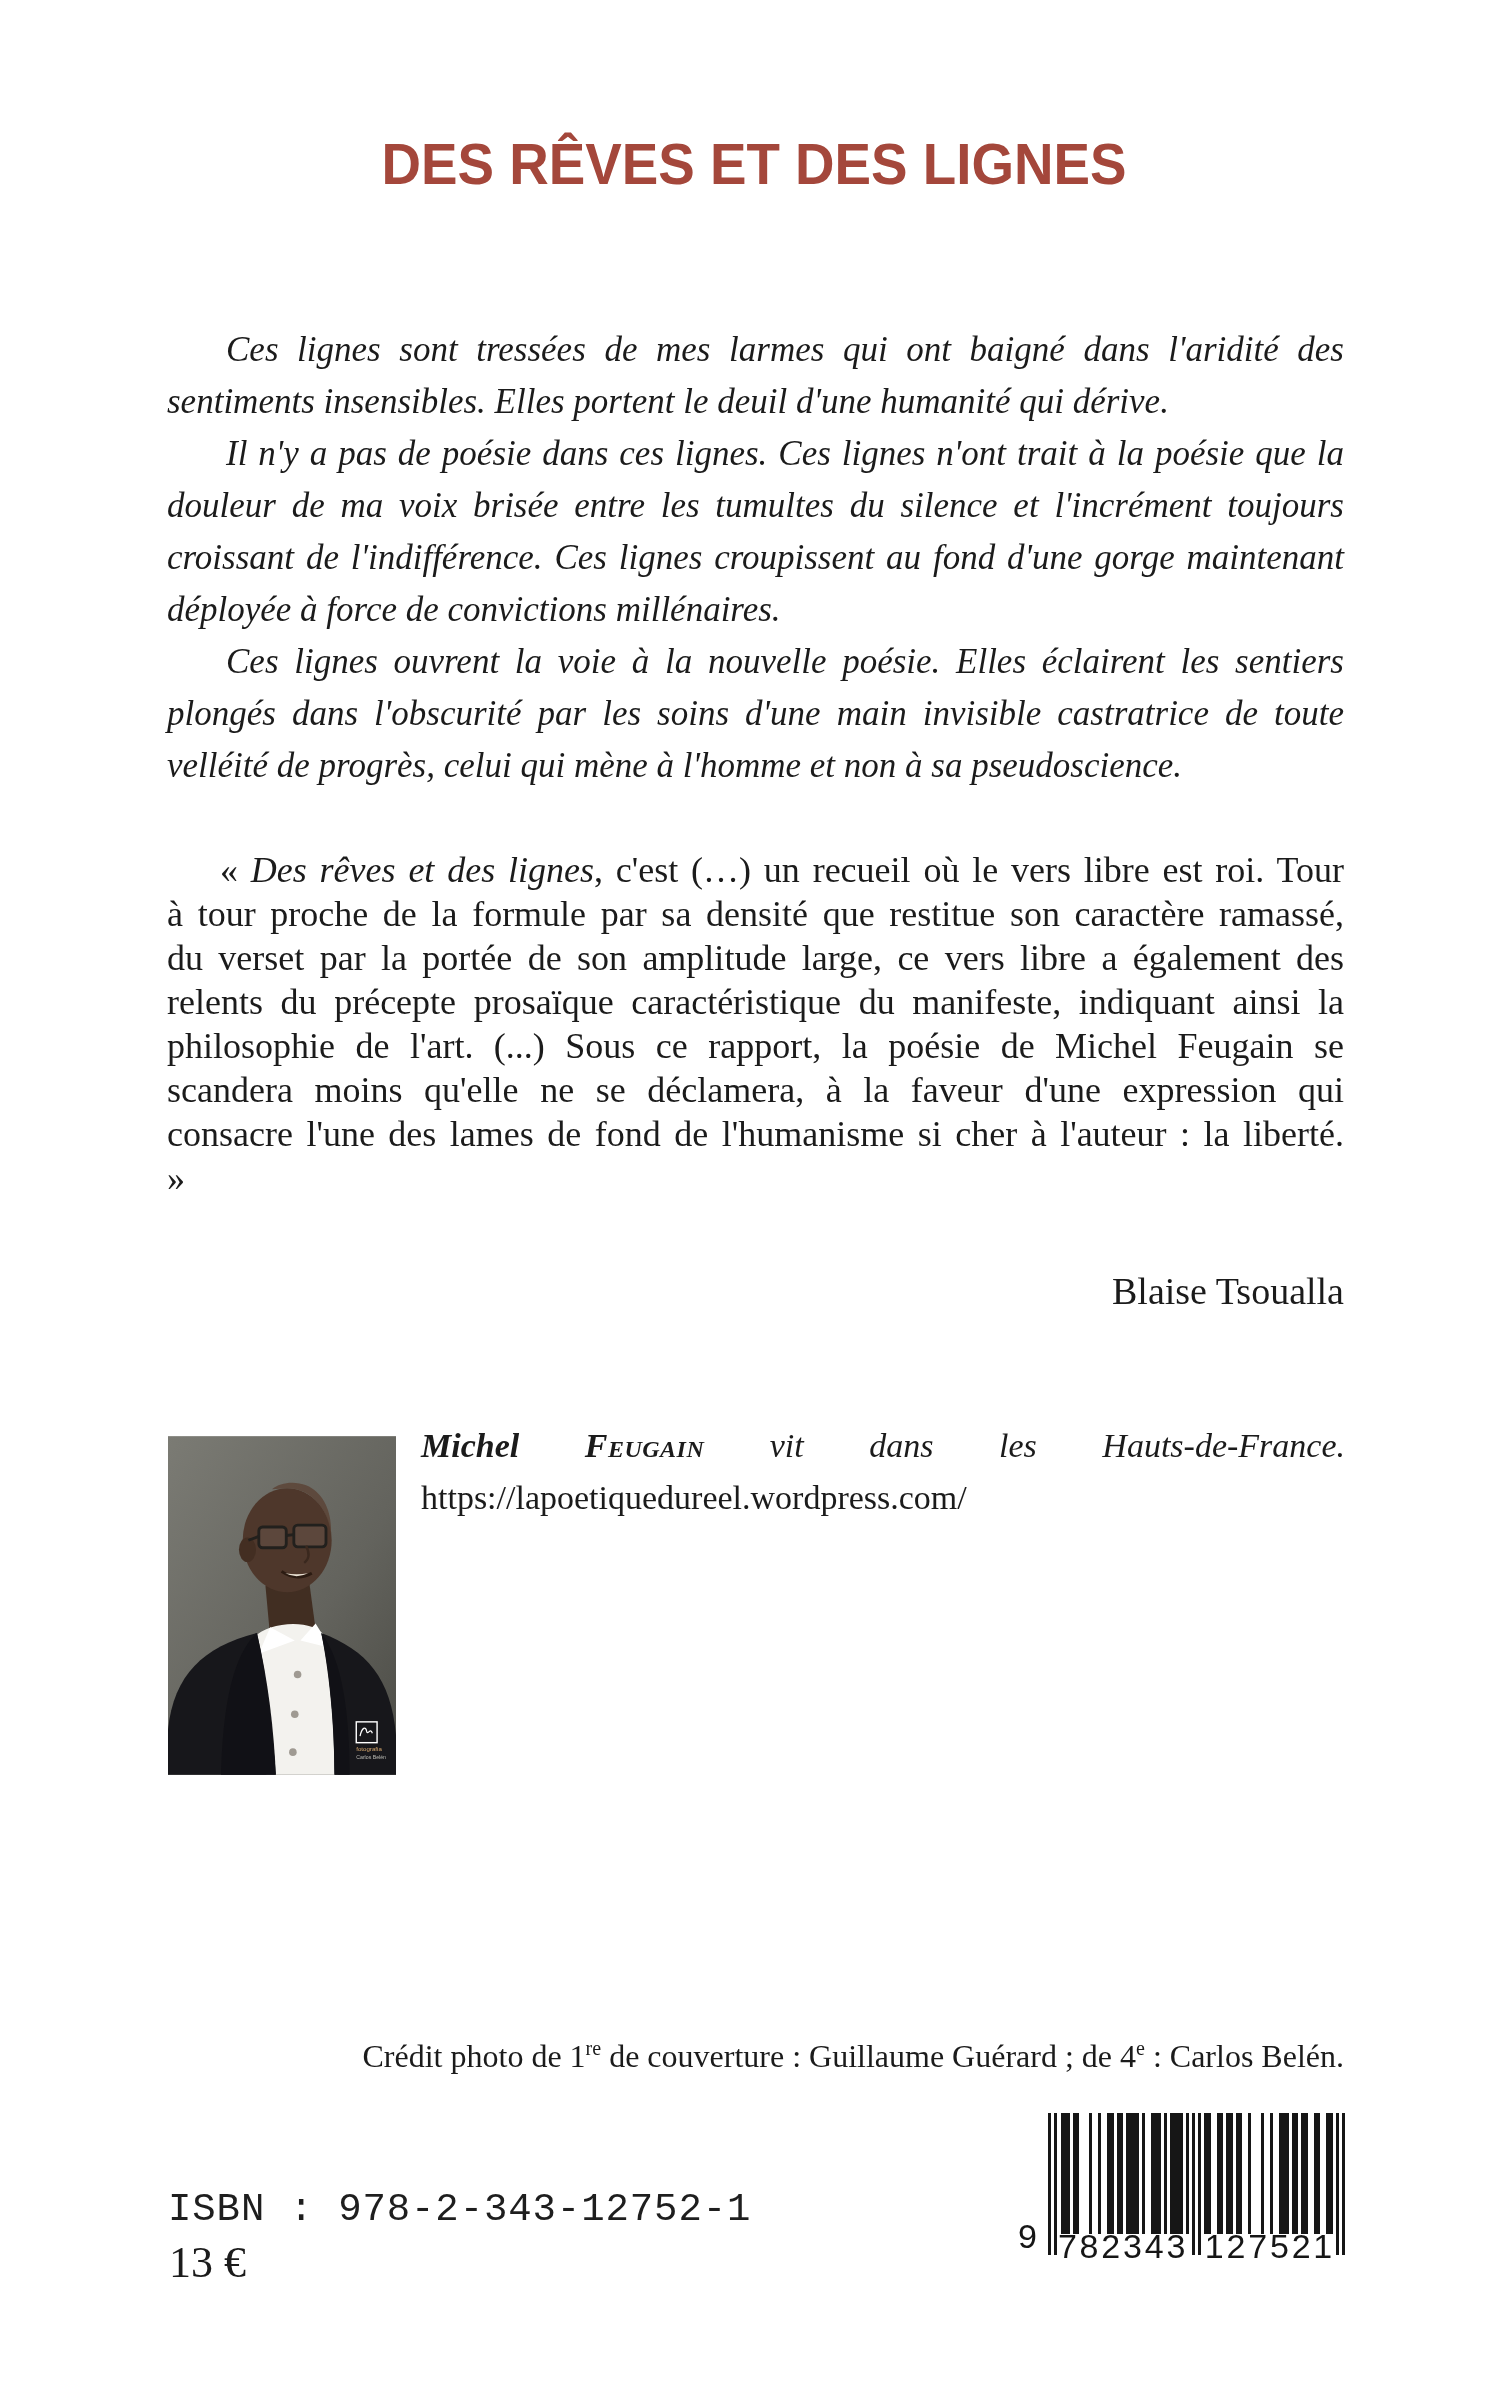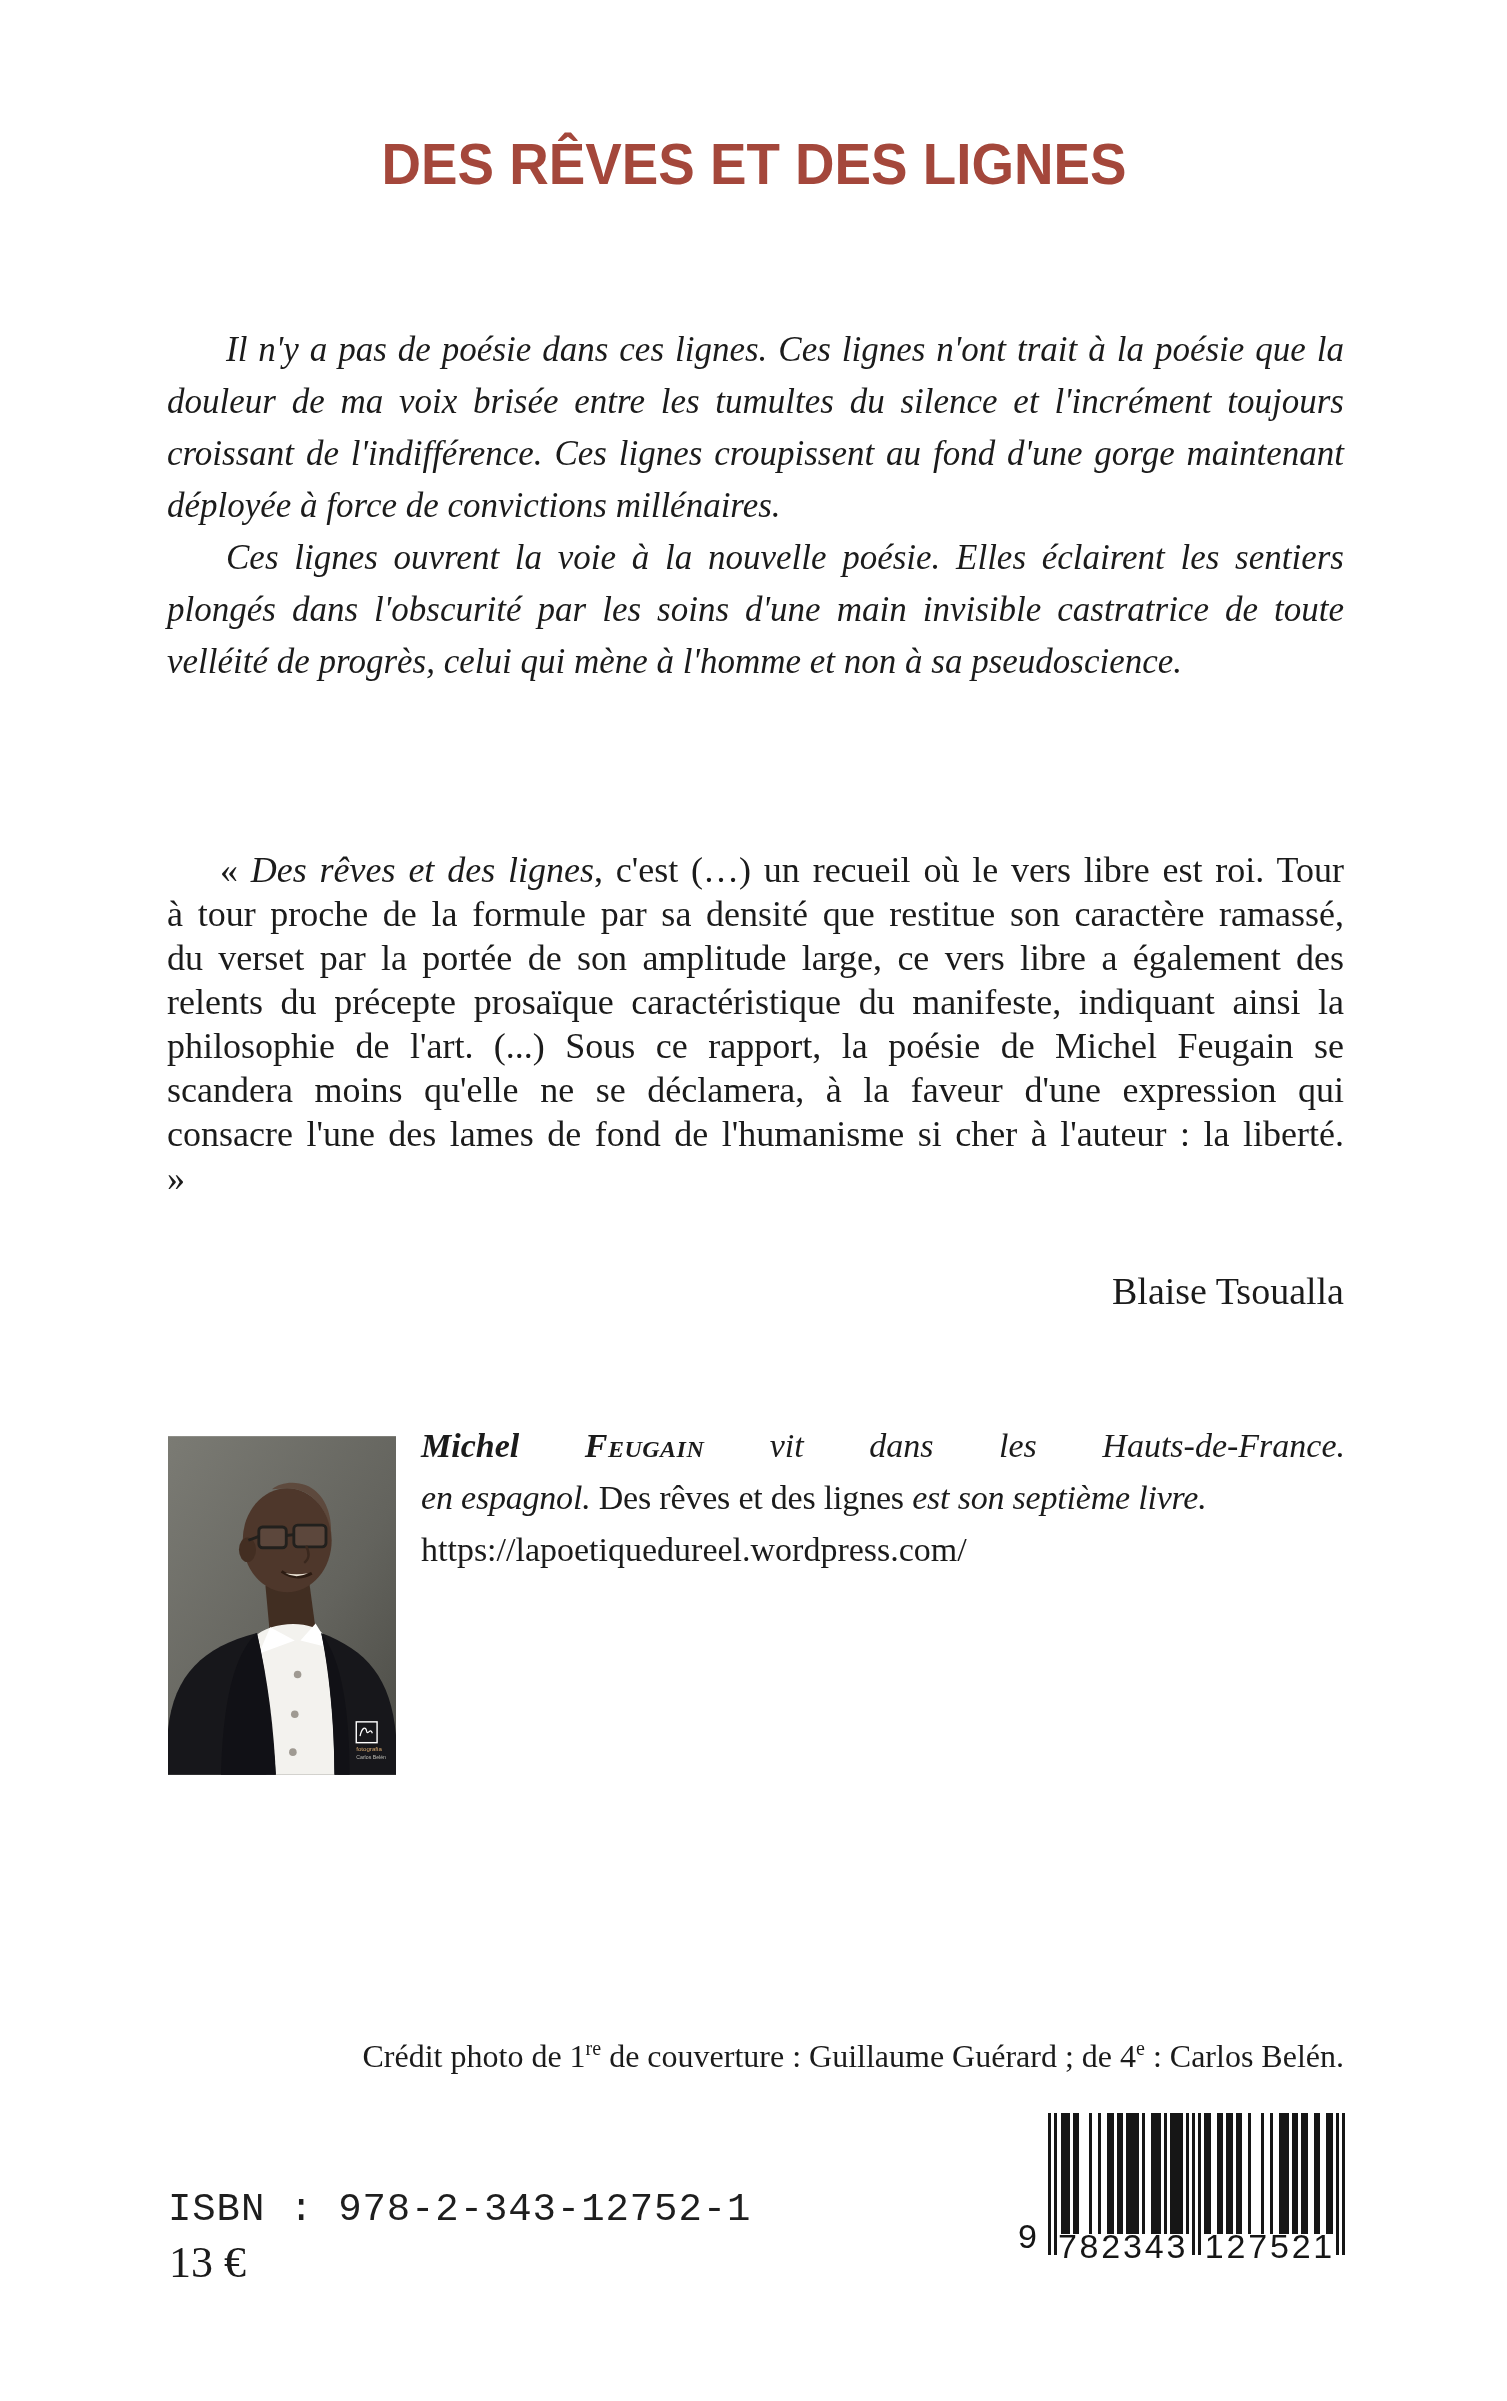--- a/index.html
+++ b/index.html
@@ -101,20 +101,21 @@
   .bc-g2{left:52.63%;width:44.2%;}
 </style>
 </head>
 <body>
 
 <div class="page" style="background: rgb(255, 255, 255); color: rgb(27, 27, 27);">
 
   <div class="title" style="color: rgb(164, 71, 59);">DES RÊVES ET DES LIGNES</div>
 
   <div class="intro">
+    <p>Ces lignes sont tressées de mes larmes qui ont baigné dans l'aridité des sentiments insensibles. Elles portent le deuil d'une humanité qui dérive.</p>
     <p>Il n'y a pas de poésie dans ces lignes. Ces lignes n'ont trait à la poésie que la douleur de ma voix brisée entre les tumultes du silence et l'incrément toujours croissant de l'indifférence. Ces lignes croupissent au fond d'une gorge maintenant déployée à force de convictions millénaires.</p>
     <p>Ces lignes ouvrent la voie à la nouvelle poésie. Elles éclairent les sentiers plongés dans l'obscurité par les soins d'une main invisible castratrice de toute velléité de progrès, celui qui mène à l'homme et non à sa pseudoscience.</p>
   </div>
 
   <div class="quote">
     <p><span>« </span><span class="italic">Des rêves et des lignes</span><span>, c'est (…) un recueil où le vers libre est roi. Tour à tour proche de la formule par sa densité que restitue son caractère ramassé, du verset par la portée de son amplitude large, ce vers libre a également des relents du précepte prosaïque caractéristique du manifeste, indiquant ainsi la philosophie de l'art. (...) Sous ce rapport, la poésie de Michel Feugain se scandera moins qu'elle ne se déclamera, à la faveur d'une expression qui consacre l'une des lames de fond de l'humanisme si cher à l'auteur : la liberté. »</span></p>
   </div>
   <div class="quote-attrib">Blaise Tsoualla</div>
 
   <div class="photo">
@@ -166,21 +167,20 @@
 
   <div class="bio">
     <div class="bio-line1">
       <span class="bio-name-first">Michel</span>
       <span class="bio-name-last">Feugain</span>
       <span>vit</span>
       <span>dans</span>
       <span>les</span>
       <span>Hauts-de-France.</span>
     </div>
-    <div class="bio-l6"><span>en espagnol. </span><span class="upright">Des rêves et des lignes</span><span> est son septième livre.</span></div>
     <div class="bio-url">https://lapoetiquedureel.wordpress.com/</div>
   </div>
 
   <div class="credit"><span>Crédit photo de 1</span><sup>re</sup><span> de couverture : Guillaume Guérard ; de 4</span><sup>e</sup><span> : Carlos Belén.</span></div>
 
   <div class="isbn">ISBN : 978-2-343-12752-1</div>
   <div class="price">13 €</div>
 
   <div class="barcode">
     <div class="bc-lead">9</div>

